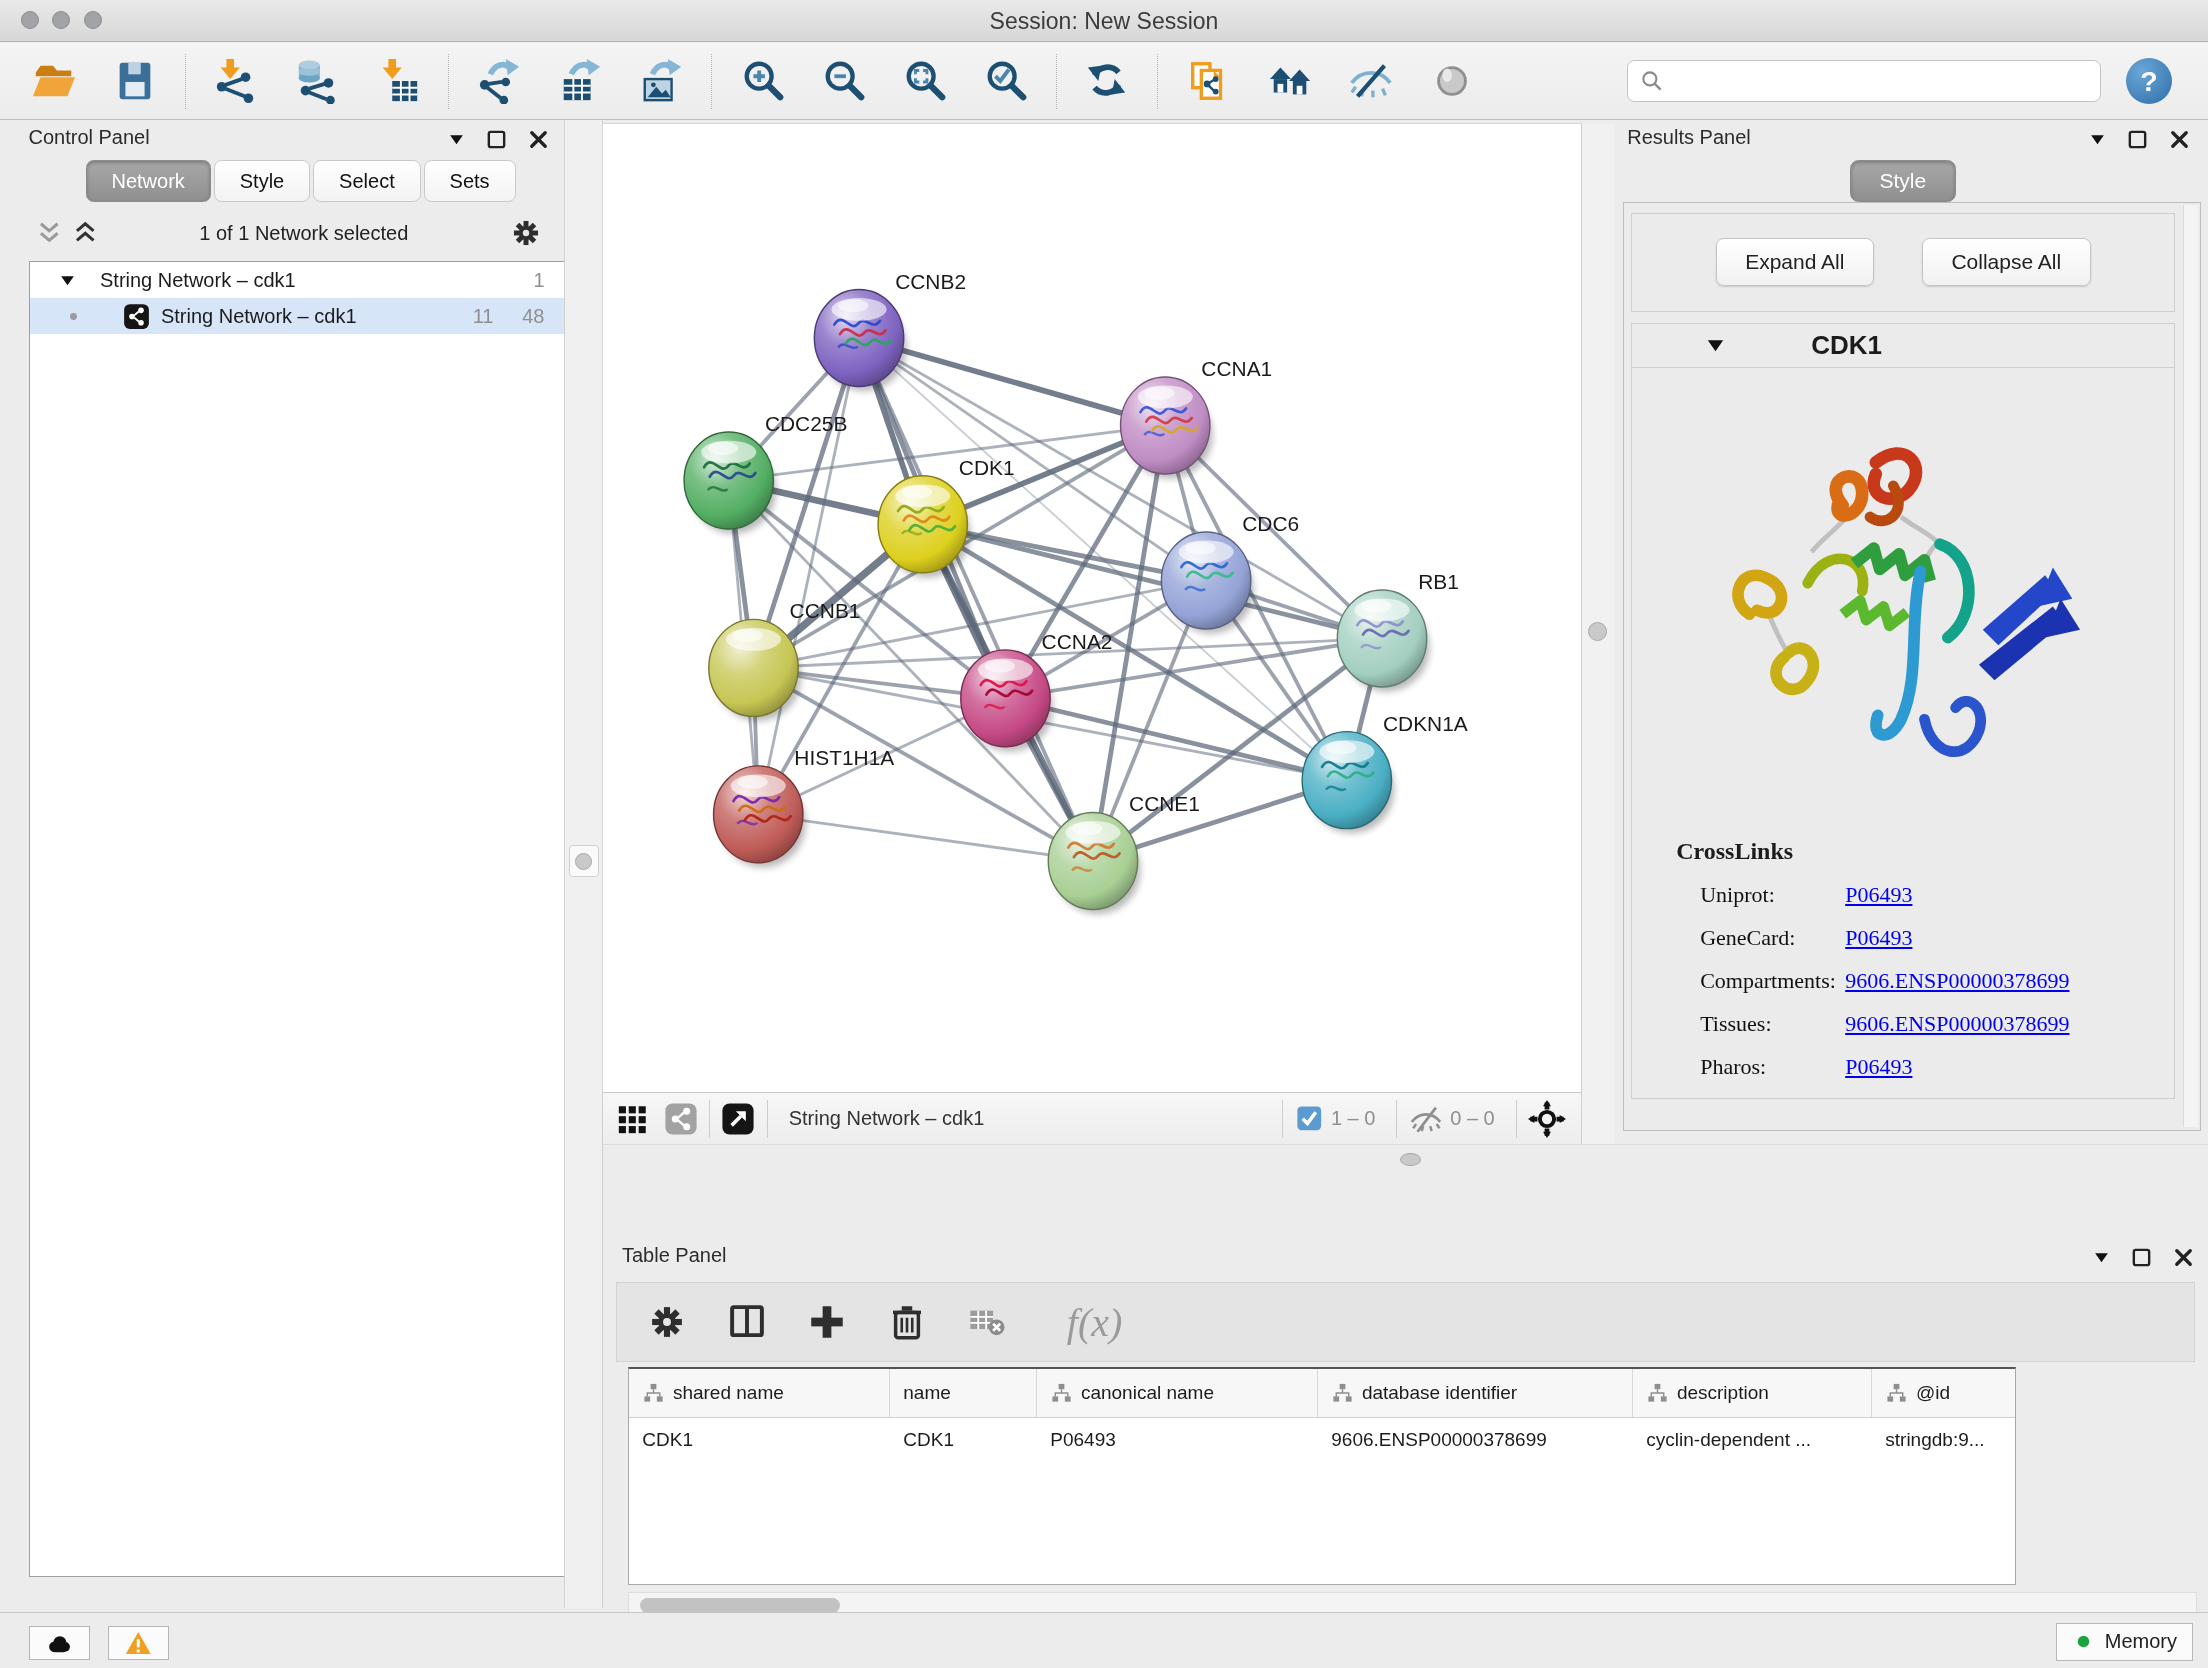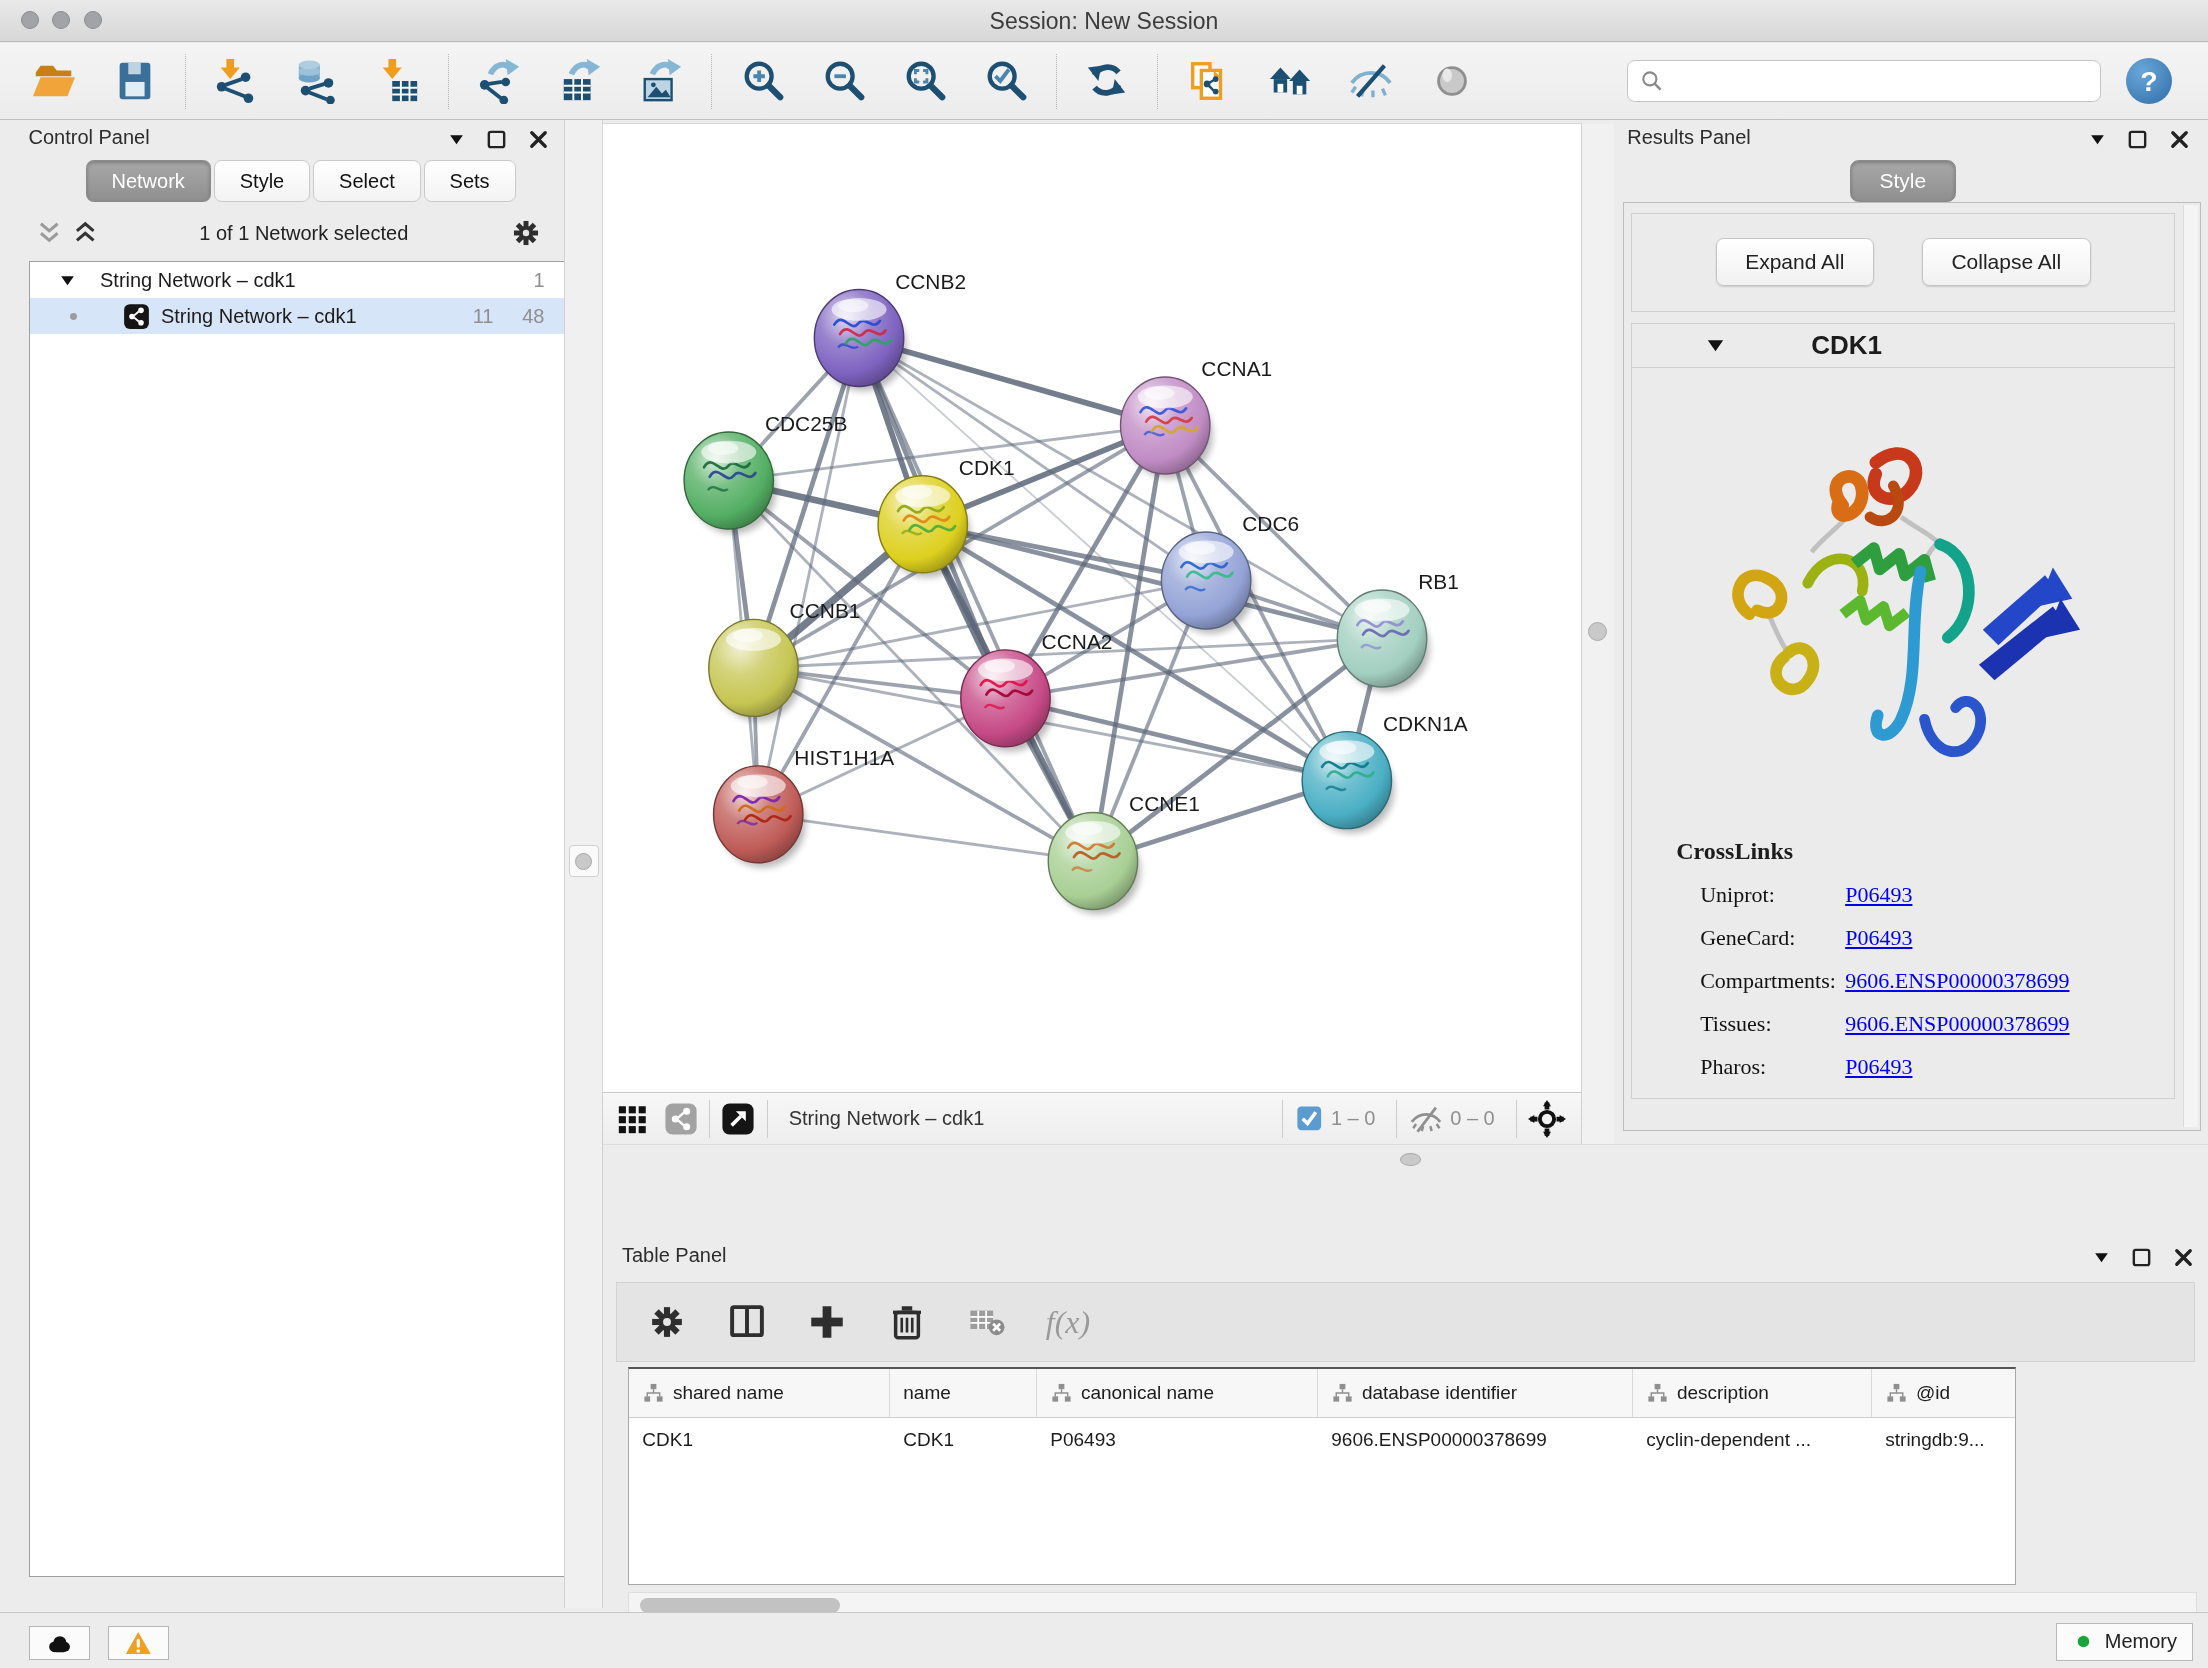--- a/index.html
+++ b/index.html
@@ -87,21 +87,21 @@
   .xl{position:absolute;left:0;top:514px;width:100%;font-family:"Liberation Serif","DejaVu Serif",serif;}
   .xl-h{font-size:24px;font-weight:bold;padding-left:44px;}
   .xl-row{display:flex;font-size:22px;margin-top:17px;}
   .xl-label{width:213px;padding-left:68px;color:#111;}
   .xl-link{color:#0000ee;text-decoration:underline;}
   
   .tablepanel{position:absolute;left:603px;top:1240px;width:1605px;height:434px;background:#ececec;}
   .tp-toolbar{position:absolute;left:13.3px;top:42px;width:1579px;height:80px;background:#e4e4e4;
     border:1px solid #d2d2d2;display:flex;align-items:center;padding-left:28.5px;gap:38px;}
   .tp-toolbar .ic{width:42px;height:42px;}
-  .fxtxt{font-family:"Liberation Serif","DejaVu Serif",serif;font-style:italic;font-size:32px;color:#9a9a9a;}
+  .fxtxt{font-family:"Liberation Serif","DejaVu Serif",serif;font-style:italic;font-size:40px;color:#9a9a9a;margin-left:21px;}
   .tbox{position:absolute;left:25px;top:127px;width:1388px;height:218px;background:#fff;
     border:1px solid #a8a8a8;border-top:2.9px solid #555;overflow:hidden;}
   .thead{display:flex;height:49px;background:#f7f7f7;border-bottom:1px solid #cfcfcf;}
   .th{display:flex;align-items:center;gap:7.6px;padding-left:13.3px;border-right:1px solid #d9d9d9;
     font-size:19px;color:#1c1c1c;flex:0 0 auto;overflow:hidden;white-space:nowrap;}
   .th .ic{width:23px;height:23px;flex:0 0 auto;}
   .trowd{display:flex;height:43px;}
   .td{display:flex;align-items:center;padding-left:13.3px;font-size:19px;flex:0 0 auto;overflow:hidden;white-space:nowrap;}
   .tp-scroll{position:absolute;left:25px;top:352px;width:1569px;height:27px;background:#f4f4f4;border:1px solid #ddd;}
   .tp-thumb{position:absolute;left:11.4px;top:4.8px;width:200px;height:15px;background:#c2c2c2;border-radius:7.6px;}

